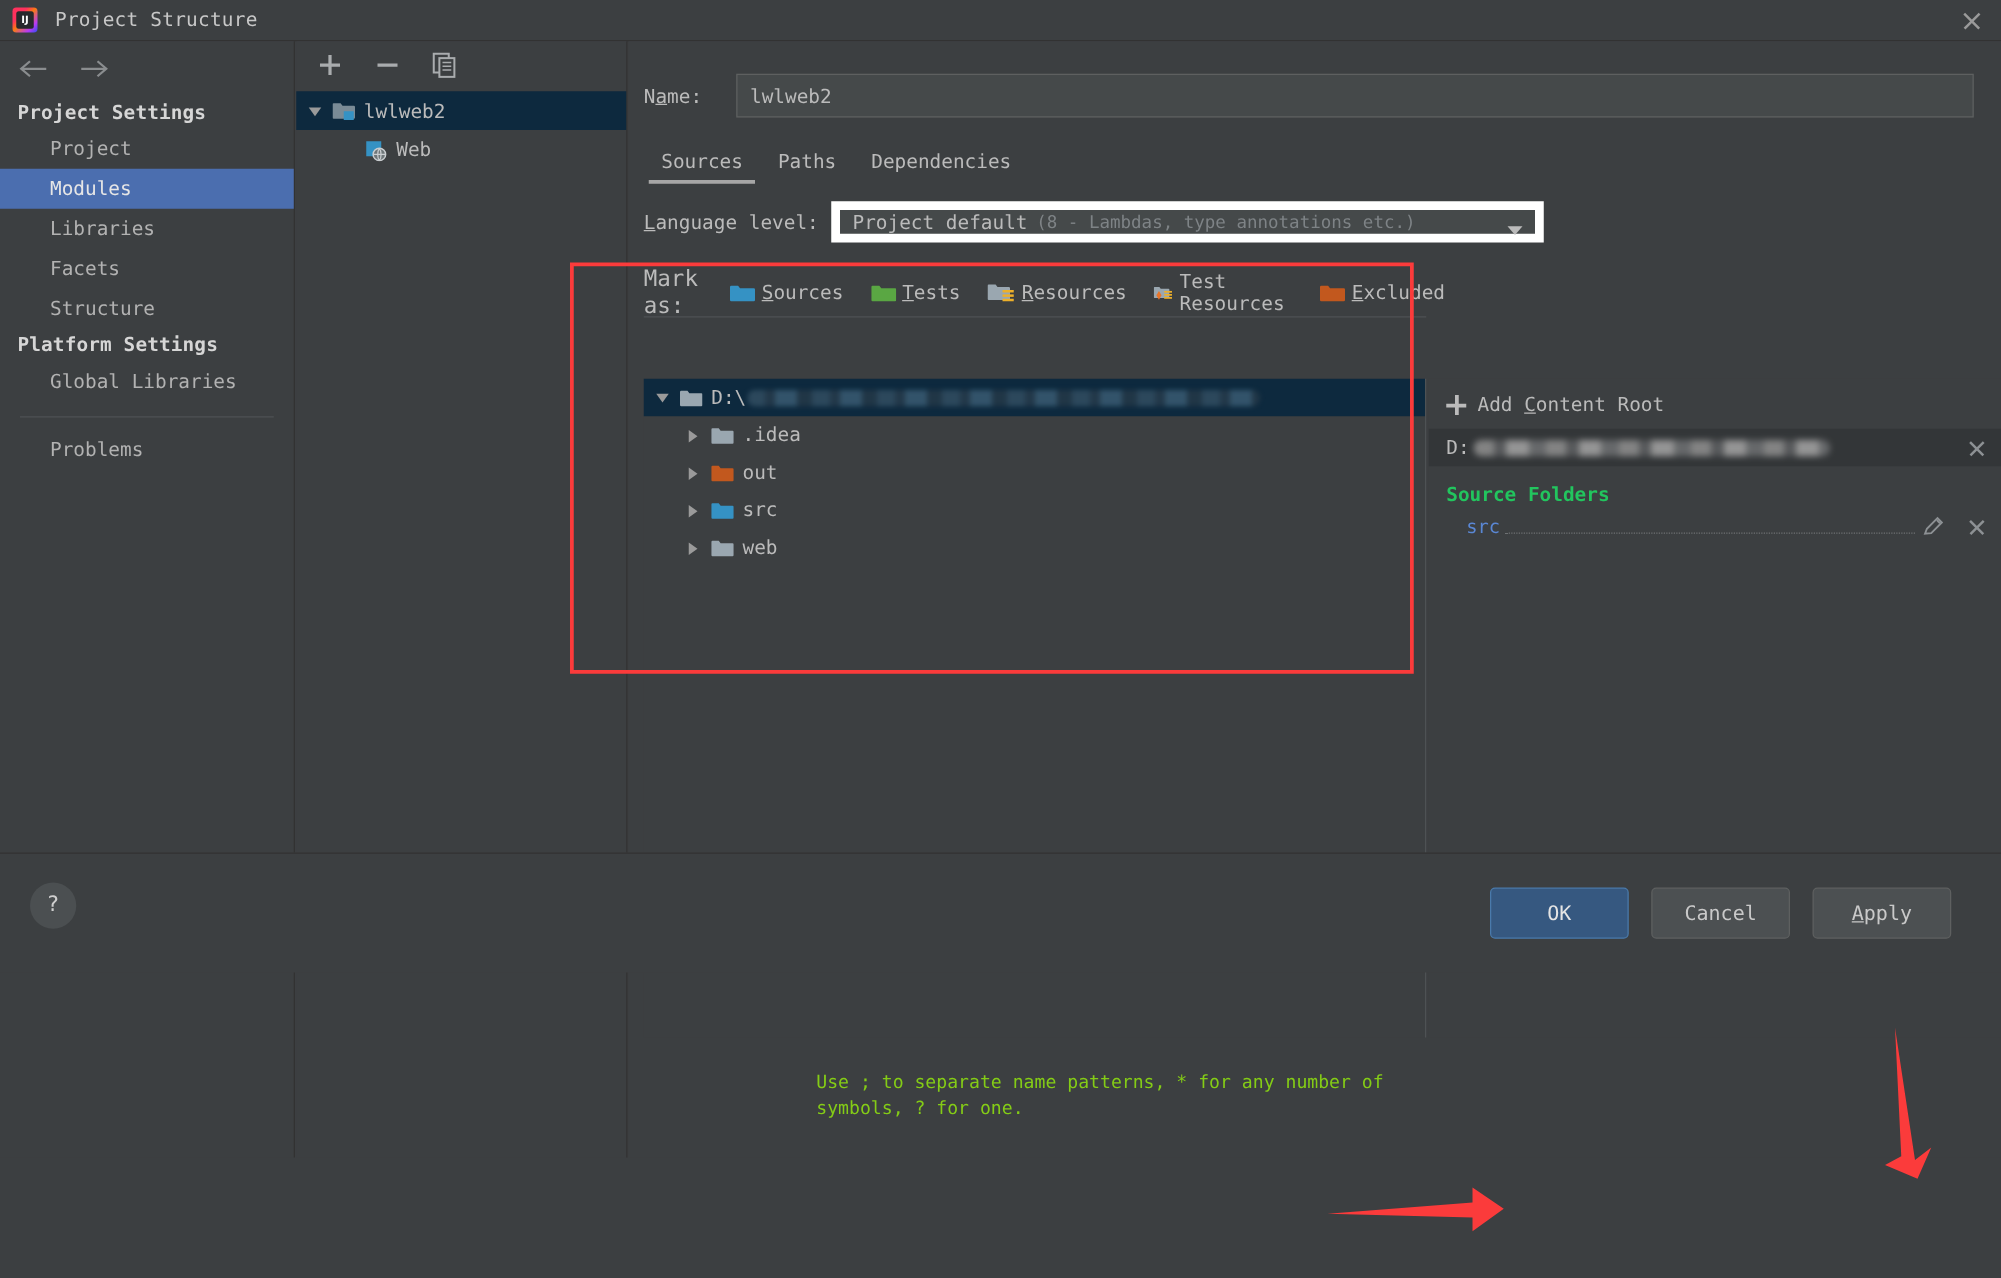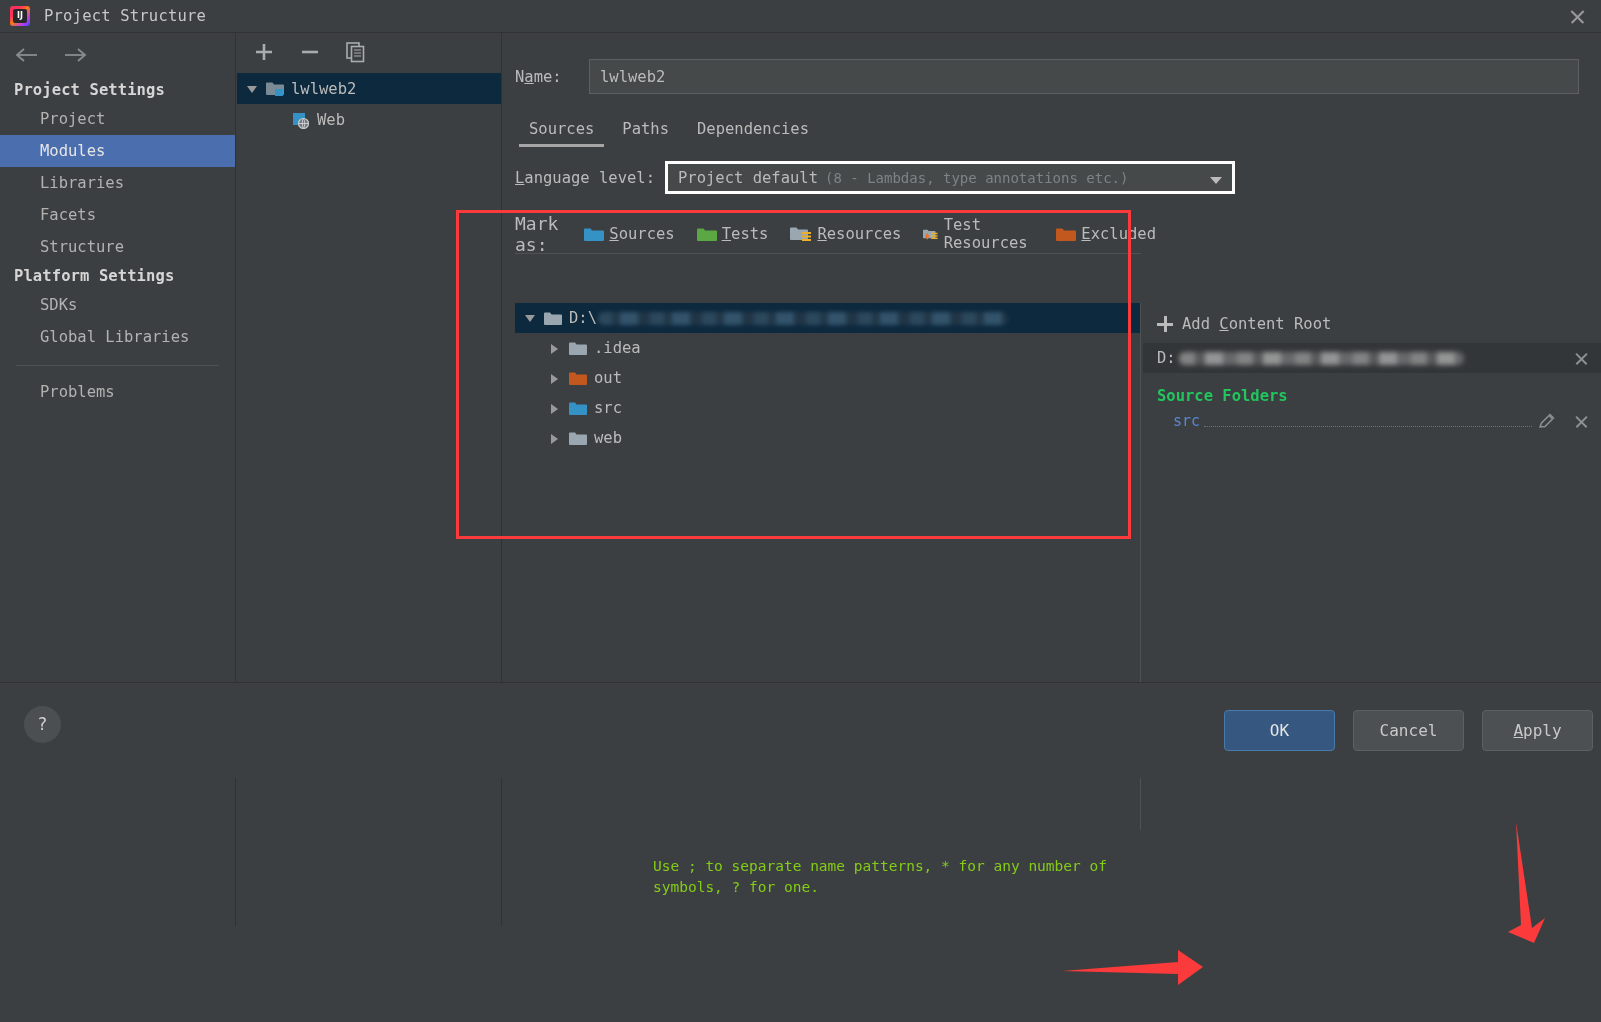--- a/index.html
+++ b/index.html
@@ -117,21 +117,21 @@
     position: relative;
   }
   .tab.active::after {
     content: ""; position: absolute; left: 4px; right: 4px; bottom: 0;
     height: 3px; background: #a6a6a6;
   }
 
   .langrow { display: flex; align-items: center; padding: 14px 0 0 12px; }
   .langlabel { font-size: 15.5px; color: #bbbbbb; width: 150px; }
   .langsel {
-    width: 570px; height: 33px; background: #45494a; border: 3px solid #ffffff;
+    width: 570px; height: 33px; background: #45494a; border: 7px solid #ffffff;
     display: flex; align-items: center; padding: 0 10px; position: relative;
     cursor: pointer;
   }
   .langsel .v1 { font-size: 15.5px; color: #bbbbbb; }
   .langsel .v2 { font-size: 14px; color: #7e8386; margin-left: 7px; }
   .caret {
     position: absolute; right: 10px; top: 13px;
     border-left: 6px solid transparent; border-right: 6px solid transparent;
     border-top: 7px solid #bbbbbb;
   }
@@ -235,21 +235,21 @@
   
   .footer {
     position: absolute; left: 0; bottom: 0; width: 1601px; height: 96px;
     background: #3c3f41; border-top: 1px solid #323232;
   }
   .helpbtn {
     position: absolute; left: 24px; top: 23px; width: 37px; height: 37px;
     border-radius: 50%; background: #4b4f51; color: #cfcfcf;
     font: 17px/37px "DejaVu Sans", sans-serif; text-align: center; cursor: pointer;
   }
-  .btns { position: absolute; right: 8px; top: 27px; display: flex; gap: 18px; align-items: center; }
+  .btns { position: absolute; right: 40px; top: 27px; display: flex; gap: 18px; align-items: center; }
   .btn {
     min-width: 111px; height: 41px; border-radius: 4px; border: 1px solid #5e6060;
     background: #4c5052; color: #c9c9c9; font-family: inherit; font-size: 16px;
     cursor: pointer; display: flex; align-items: center; justify-content: center;
   }
   .btn.primary { background: #365880; border-color: #4a7aab; color: #e4e4e4; }
   .btn u { text-decoration: underline; }
 
   
   .anno-rect {
@@ -286,21 +286,20 @@
     </div>
 
     <div class="side-group">Project Settings</div>
     <div class="side-item">Project</div>
     <div class="side-item sel">Modules</div>
     <div class="side-item">Libraries</div>
     <div class="side-item">Facets</div>
     <div class="side-item">Structure</div>
 
     <div class="side-group">Platform Settings</div>
-    <div class="side-item">SDKs</div>
     <div class="side-item">Global Libraries</div>
 
     <div class="side-sep"></div>
     <div class="side-item">Problems</div>
   </div>
 
   <div class="modpanel">
     <div class="modtoolbar">
       <div class="tbtn">
         <svg width="26" height="26" viewBox="0 0 26 26">

